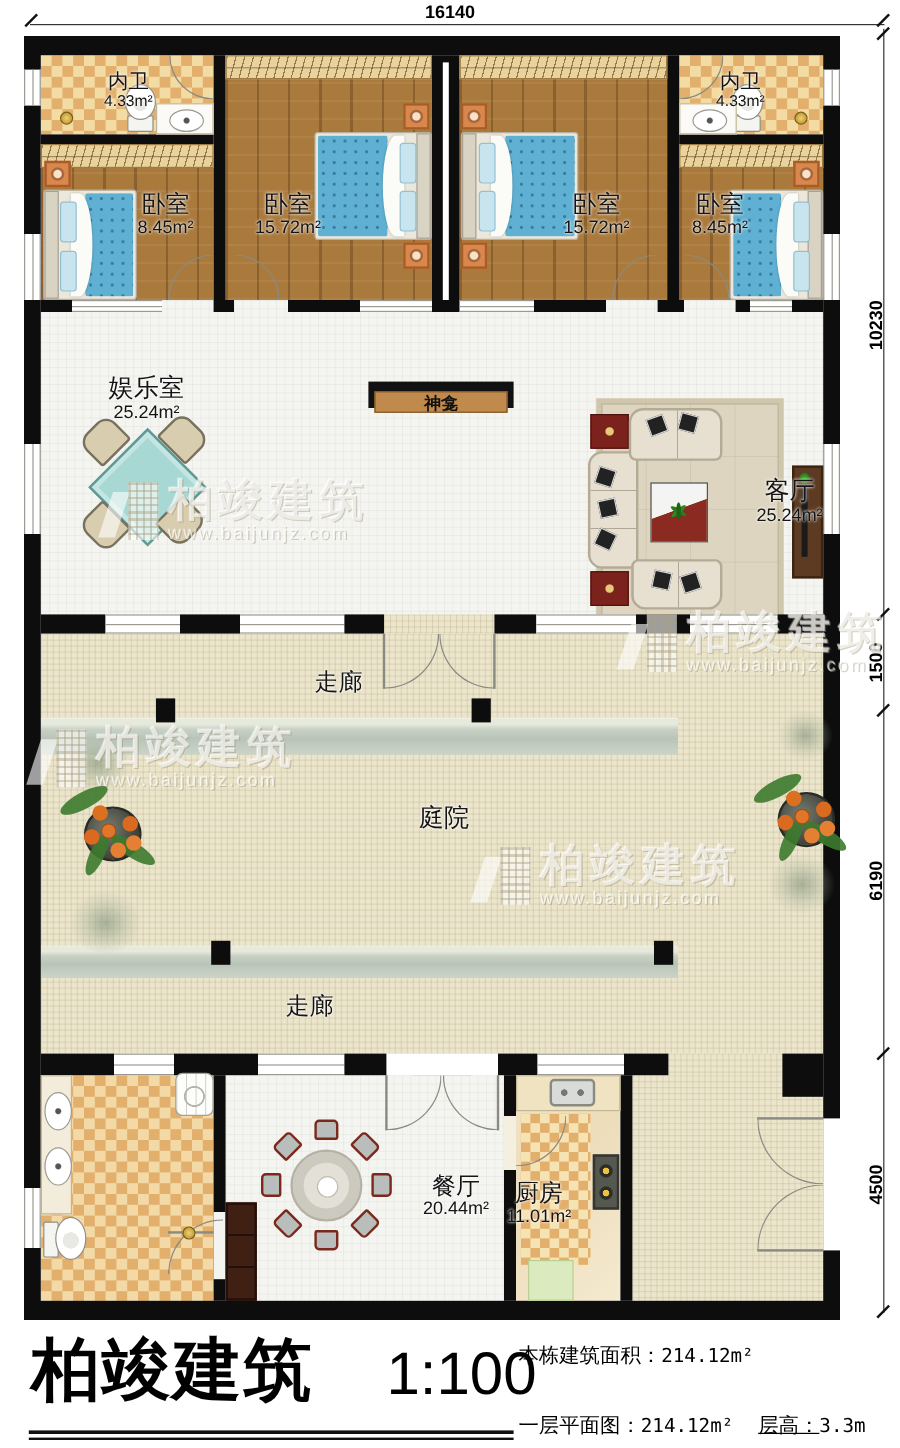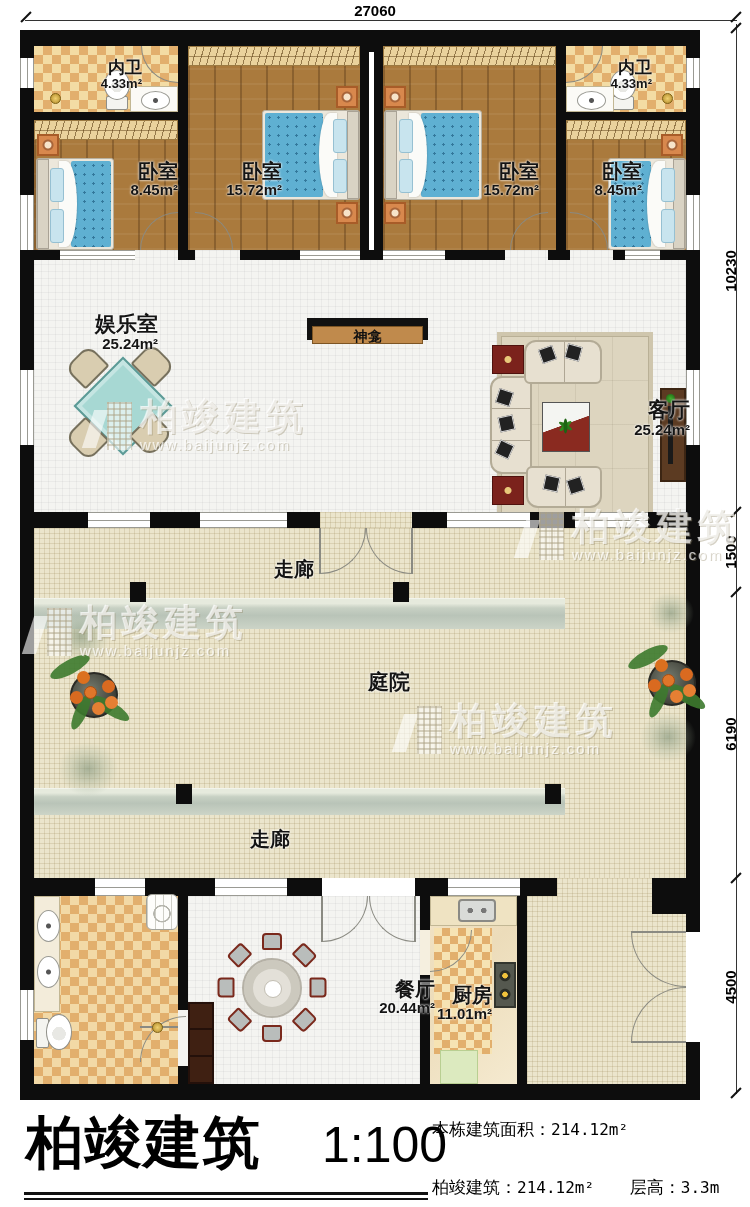--- a/index.html
+++ b/index.html
@@ -30,21 +30,21 @@
                          linear-gradient(90deg,rgba(150,130,80,.20) 1px,transparent 1px);
         background-size:5px 5px;}
   .path{position:absolute;background:linear-gradient(180deg,#e6eadd 0 15%,#c7d0c3 30%,#b9c4b8 55%,#ccd4c7 100%);
         border-top:1px solid #f2f4ec;}
   .arc{position:absolute;box-sizing:border-box;}
   .arc-bl{border-bottom-left-radius:100%;border-left:1.5px solid #8a8a82;border-bottom:1.5px solid #8a8a82;}
   .arc-br{border-bottom-right-radius:100%;border-right:1.5px solid #8a8a82;border-bottom:1.5px solid #8a8a82;}
   .arc-tl{border-top-left-radius:100%;border-left:1.5px solid #8a8a82;border-top:1.5px solid #8a8a82;}
   .arc-tr{border-top-right-radius:100%;border-right:1.5px solid #8a8a82;border-top:1.5px solid #8a8a82;}
   .leaf{position:absolute;background:#8a8a82;}
-  .rl{position:absolute;text-align:right;color:#141414;font-weight:bold;
+  .rl{position:absolute;text-align:center;color:#141414;font-weight:normal;
       text-shadow:0 0 2px rgba(255,255,255,.95),0 0 3px rgba(255,255,255,.8);}
   .rl .nm{font-size:20px;line-height:1.12;}
   .rl .ar{font-size:15px;line-height:1.1;}
   .rl-big .nm{font-size:21px;}
   .rl-sm .nm{font-size:17px;}
   .rl-sm .ar{font-size:13px;}
   .stand{position:absolute;width:22px;height:22px;background:#d8884d;border:2px solid #a85c28;box-sizing:border-box;
       background-image:radial-gradient(circle at 50% 50%,#f7e3c9 0 3px,#a8653a 4px 5px,rgba(0,0,0,0) 6px);}
   .bed{position:absolute;background:#ece7db;border:1px solid #b7b0a0;border-radius:3px;}
   .bed>div{position:absolute;}
@@ -82,40 +82,40 @@
       background-image:repeating-linear-gradient(rgba(170,160,130,.45) 0 2px,transparent 2px 6px),
                        repeating-linear-gradient(90deg,rgba(170,160,130,.45) 0 2px,transparent 2px 6px);}
   .shrine-outer{position:absolute;background:#111;}
   .shrine-inner{position:absolute;background:#c08a4c;border:1px solid #7d5524;box-sizing:border-box;
       text-align:center;font-weight:bold;font-size:14px;color:#111;line-height:18px;}
   .titleblock{position:absolute;color:#000;}
   #bigtitle{font-size:57px;font-weight:bold;letter-spacing:2px;line-height:1;}
   #scaletxt{font-size:50px;font-weight:400;line-height:1;}
   .inforow{position:absolute;left:432px;white-space:nowrap;font-size:17px;color:#000;}
   .inforow .val{font-family:"DejaVu Sans Mono","Liberation Mono",monospace;font-size:16px;}
-  .inforow .lab2{margin-left:31px;}
+  .inforow .lab2{margin-left:16px;text-decoration:underline;}
   .rdim{position:absolute;width:60px;height:16px;text-align:center;transform:rotate(-90deg);
         font-size:15px;font-weight:bold;color:#000;}
   .toilet-bowl{position:absolute;background:#fff;border:1.5px solid #8f8f88;border-radius:50%;
         background-image:radial-gradient(circle at 50% 55%,#e8e8e4 0 30%,#fff 31%);}
   .toilet-tank{position:absolute;background:#f4f4f0;border:1.5px solid #8f8f88;border-radius:2px;}
   .basin{position:absolute;background:#fff;border:1.5px solid #9a9a93;border-radius:50%;
         background-image:radial-gradient(circle at 50% 50%,#555 0 2px,transparent 3px);}
   .counter{position:absolute;background:#f0e8d4;border:1px solid #c2b794;box-sizing:border-box;}
   .drain{position:absolute;width:9px;height:9px;border-radius:50%;background:radial-gradient(#f0d070,#b08a28);border:1px solid #7d6014;}
 </style>
 </head>
 <body>
 
 <div id="plan">
 
   <div class="a" style="left:25px;top:20px;width:712px;height:1px;background:#333;"></div>
   <div class="tick" style="left:19px;top:16px;"></div>
   <div class="tick" style="left:729px;top:16px;"></div>
-  <div class="dim" style="left:330px;top:2px;width:90px;">27060</div>
+  <div class="dim" style="left:330px;top:2px;width:90px;">16140</div>
 
   <div class="a" style="left:736px;top:24px;width:1px;height:1070px;background:#333;"></div>
   <div class="tick" style="left:729px;top:27px;"></div>
   <div class="tick" style="left:729px;top:511px;"></div>
   <div class="tick" style="left:729px;top:591px;"></div>
   <div class="tick" style="left:729px;top:877px;"></div>
   <div class="tick" style="left:729px;top:1092px;"></div>
   <div class="rdim" style="left:700px;top:263px;">10230</div>
   <div class="rdim" style="left:700px;top:544px;">1500</div>
   <div class="rdim" style="left:700px;top:726px;">6190</div>
@@ -433,21 +433,21 @@
     <div class="ar">15.72m²</div>
   </div>
   <div class="rl" style="left:455px;top:160px;width:84px;">
     <div class="nm">卧室</div>
     <div class="ar">15.72m²</div>
   </div>
   <div class="rl" style="left:558px;top:160px;width:84px;">
     <div class="nm">卧室</div>
     <div class="ar">8.45m²</div>
   </div>
-  <div class="rl rl-big" style="left:62px;top:312px;width:96px;">
+  <div class="rl rl-big" style="left:74px;top:312px;width:96px;">
     <div class="nm">娱乐室</div>
     <div class="ar">25.24m²</div>
   </div>
   <div class="rl rl-big" style="left:626px;top:398px;width:64px;">
     <div class="nm">客厅</div>
     <div class="ar">25.24m²</div>
   </div>
   <div class="rl" style="left:250px;top:558px;width:64px;">
     <div class="nm">走廊</div>
   </div>
@@ -468,17 +468,17 @@
 
   <div class="titleblock" id="bigtitle" style="left:26px;top:1114px;">柏竣建筑</div>
   <div class="titleblock" id="scaletxt" style="left:322px;top:1120px;">1:100</div>
   <div class="a" style="left:24px;top:1192px;width:404px;height:3px;background:#111;"></div>
   <div class="a" style="left:24px;top:1198px;width:404px;height:1.5px;background:#111;"></div>
 
   <div class="inforow" style="top:1118px;">
     <span>本栋建筑面积：</span><span class="val">214.12m²</span>
   </div>
   <div class="inforow" style="top:1176px;">
-    <span>柏竣建筑：</span><span class="val">214.12m²</span>
+    <span>一层平面图：</span><span class="val">214.12m²</span>
     <span class="lab2">层高：</span><span class="val">3.3m</span>
   </div>
 
 </div>
 
 </body></html>

